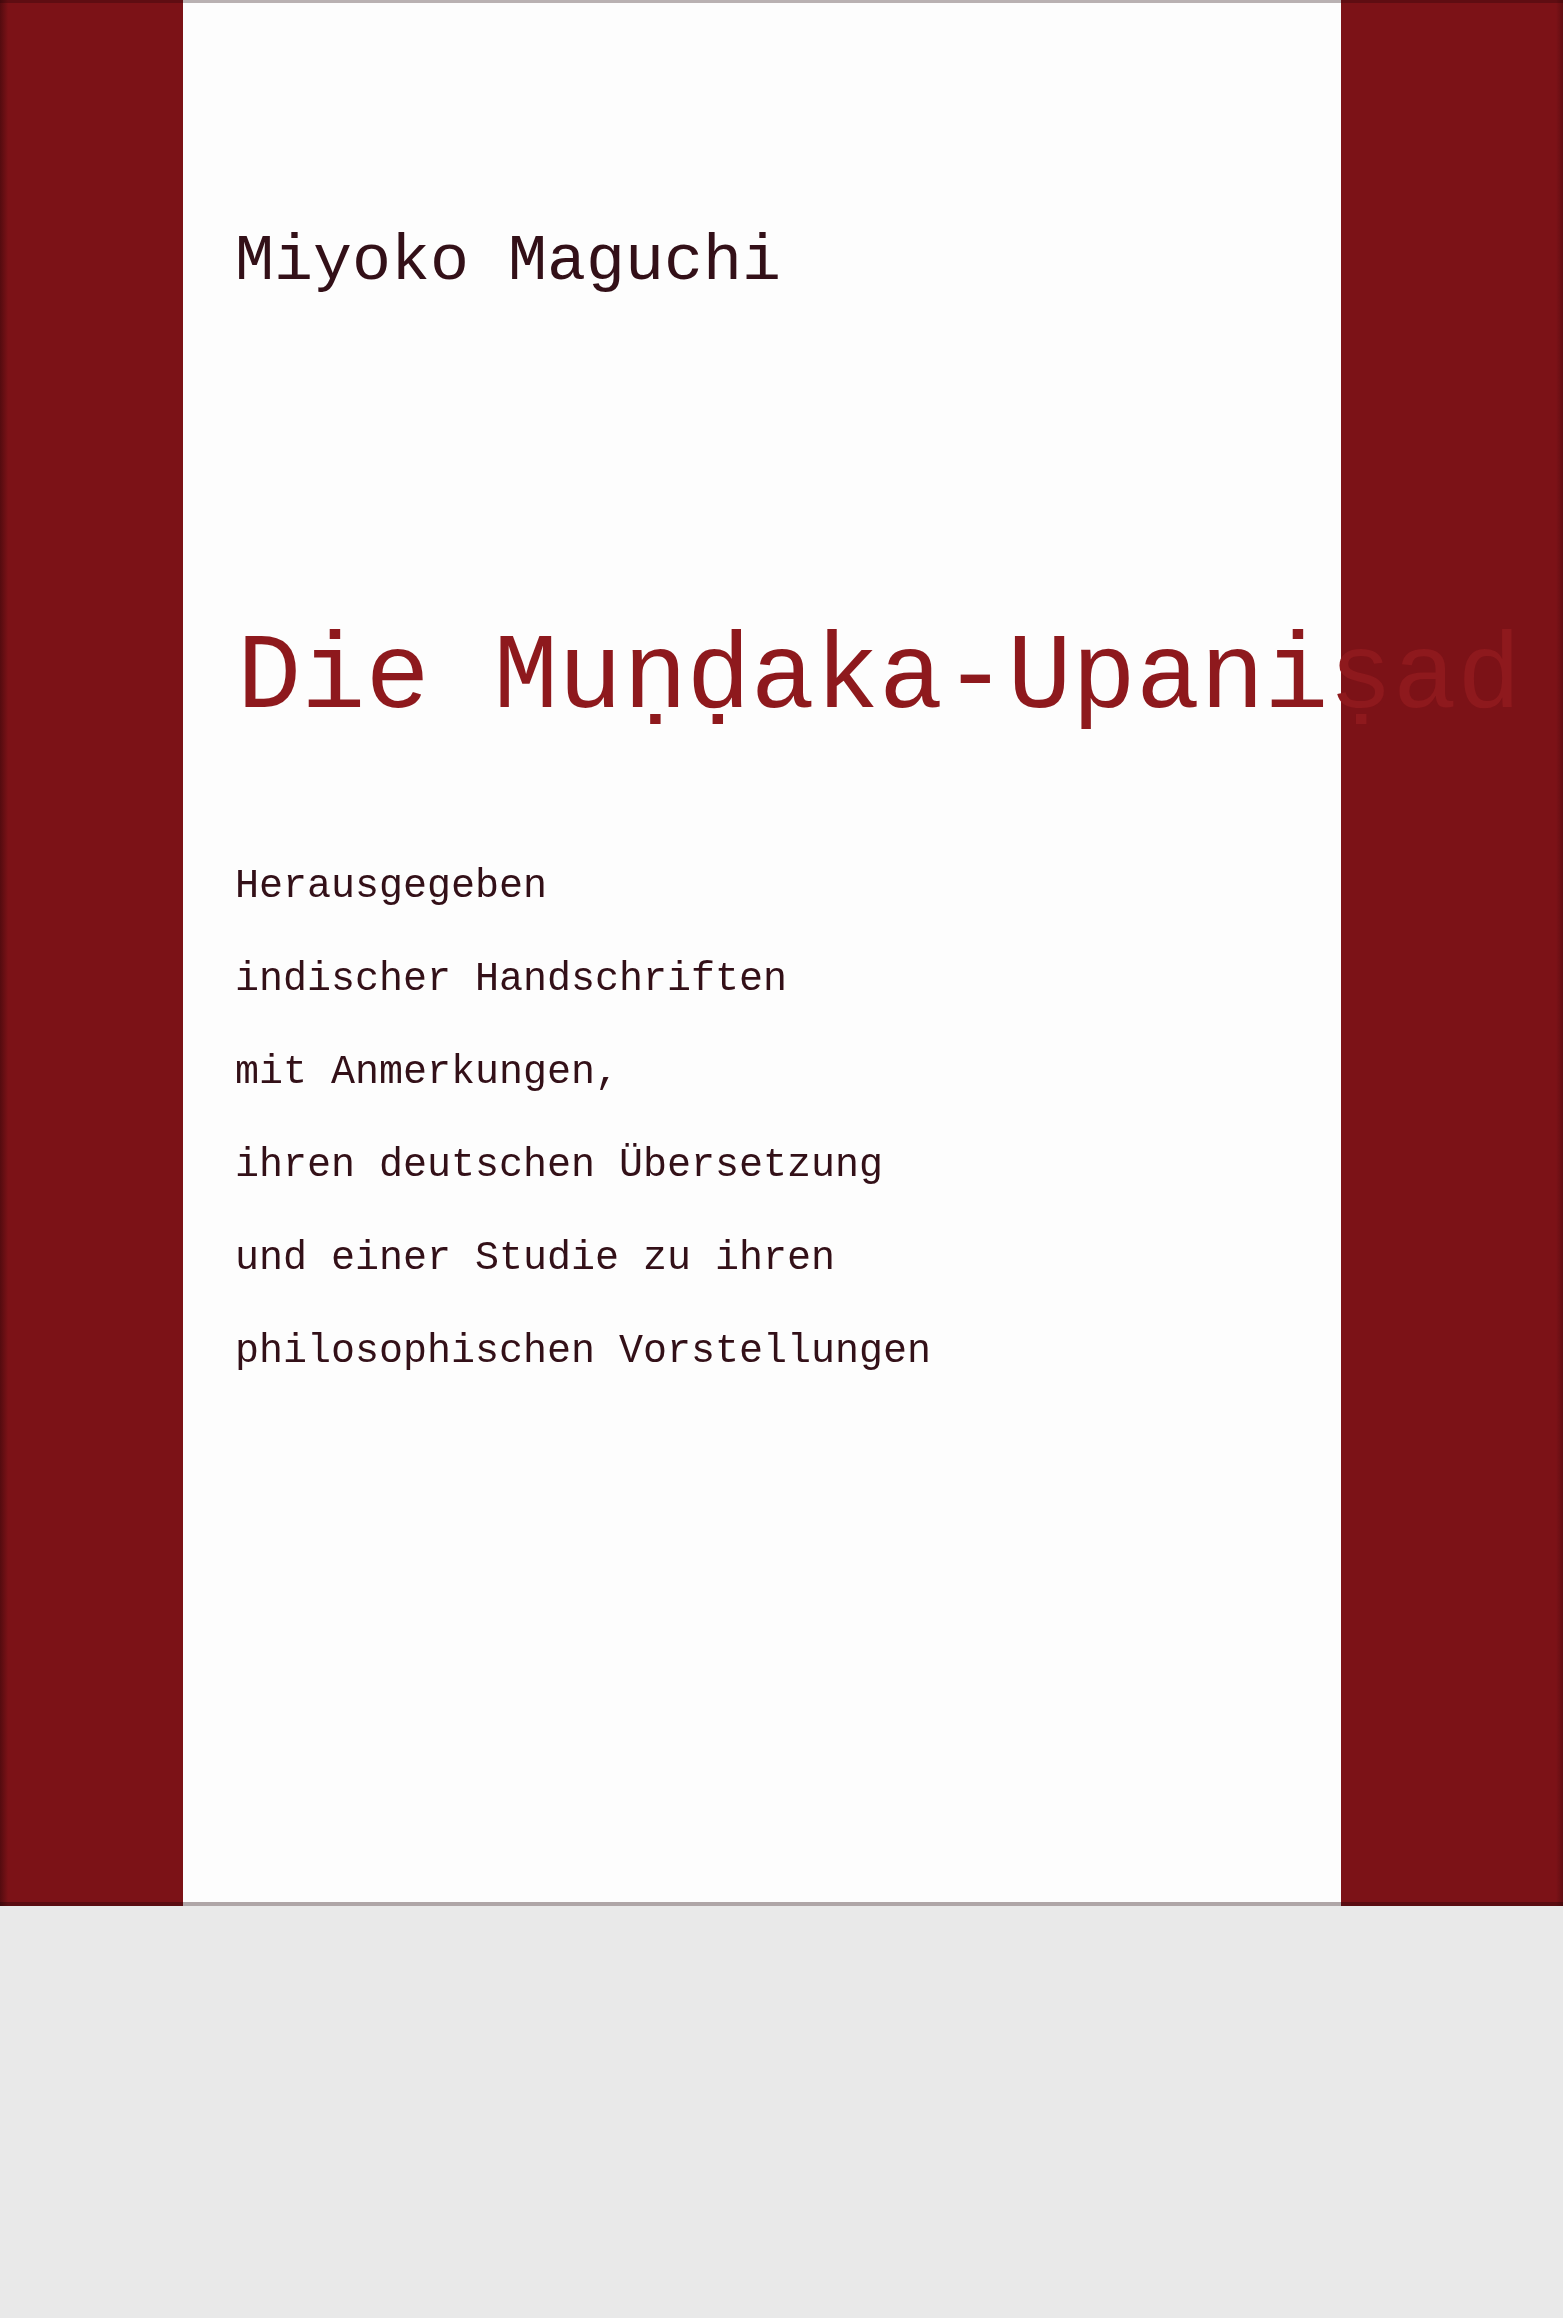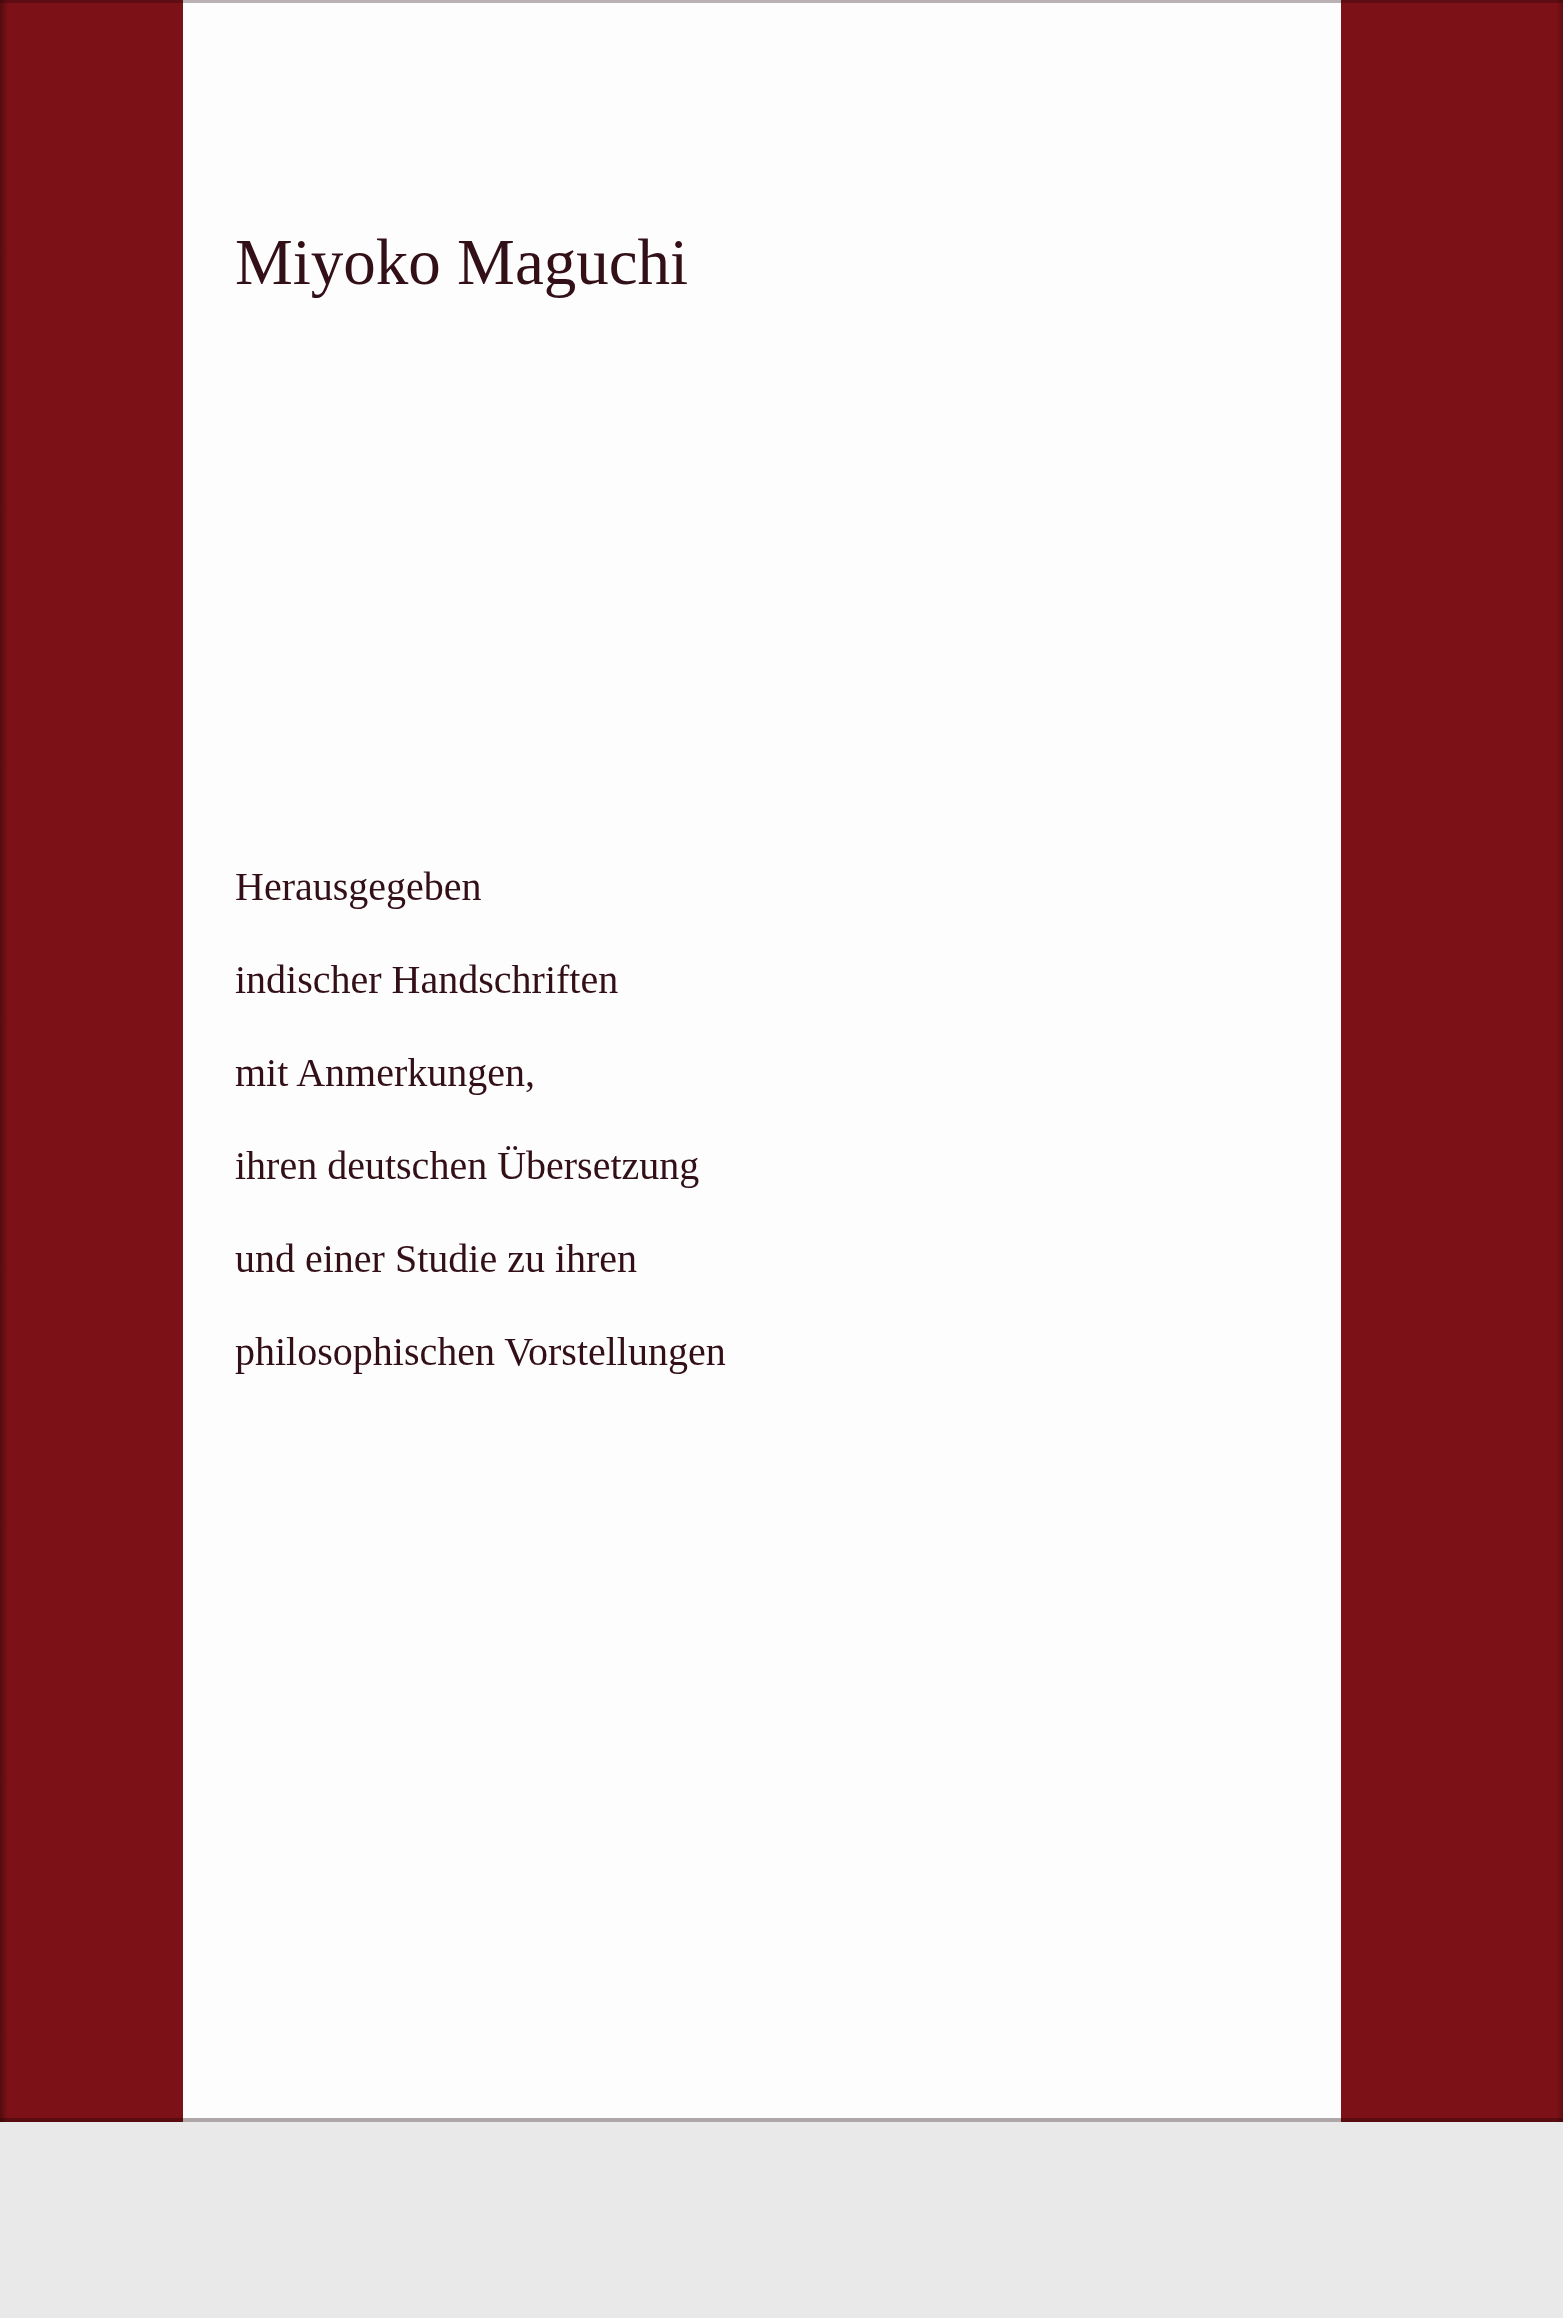--- a/index.html
+++ b/index.html
@@ -3,24 +3,24 @@
 <meta charset="utf-8">
 <style>
   html, body {
     margin: 0;
     padding: 0;
     background: #e9e9e9;
   }
   #cover {
     position: relative;
     width: 1564px;
-    height: 2122px;
+    height: 1906px;
     background: var(--band-red, #7c1217);
     overflow: hidden;
-    font-family: Liberation Serif, serif;
+    font-family: Liberation Mono, monospace;
   }
   .band {
     position: absolute;
     top: 0;
     height: 100%;
   }
   .band-left {
     left: 0;
     width: 183px;
     background: linear-gradient(to right,
@@ -92,20 +92,21 @@
 <div id="cover">
 
   <div class="band band-left"></div>
 
   <div class="band band-right"></div>
 
   <div class="panel"></div>
 
   <div class="author-line">Miyoko Maguchi</div>
 
+  <div class="title-line">Die Muṇḍaka-Upaniṣad</div>
 
   <div class="subtitle-block">
     <div>Herausgegeben</div>
     <div>indischer Handschriften</div>
     <div>mit Anmerkungen,</div>
     <div>ihren deutschen Übersetzung</div>
     <div>und einer Studie zu ihren</div>
     <div>philosophischen Vorstellungen</div>
   </div>
 

